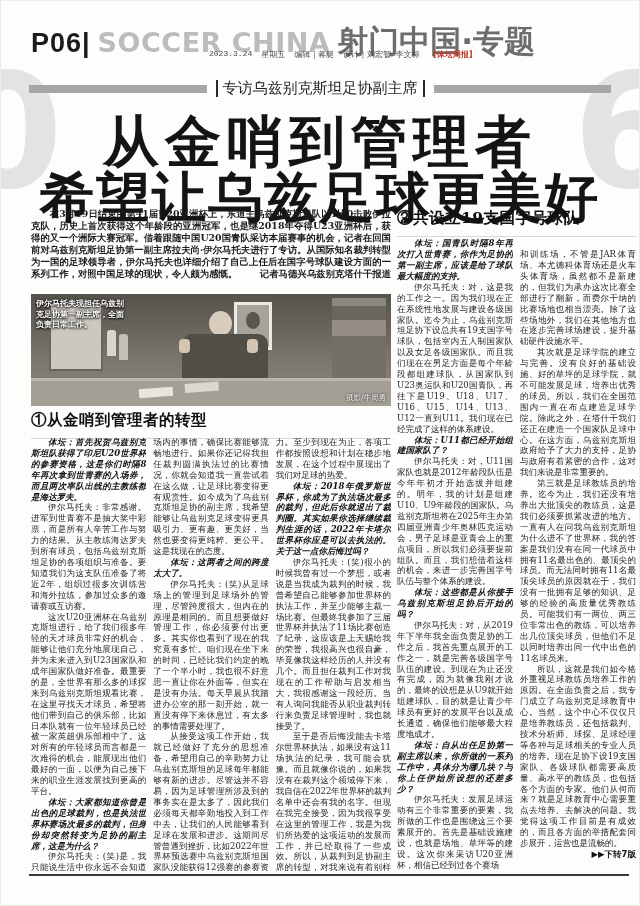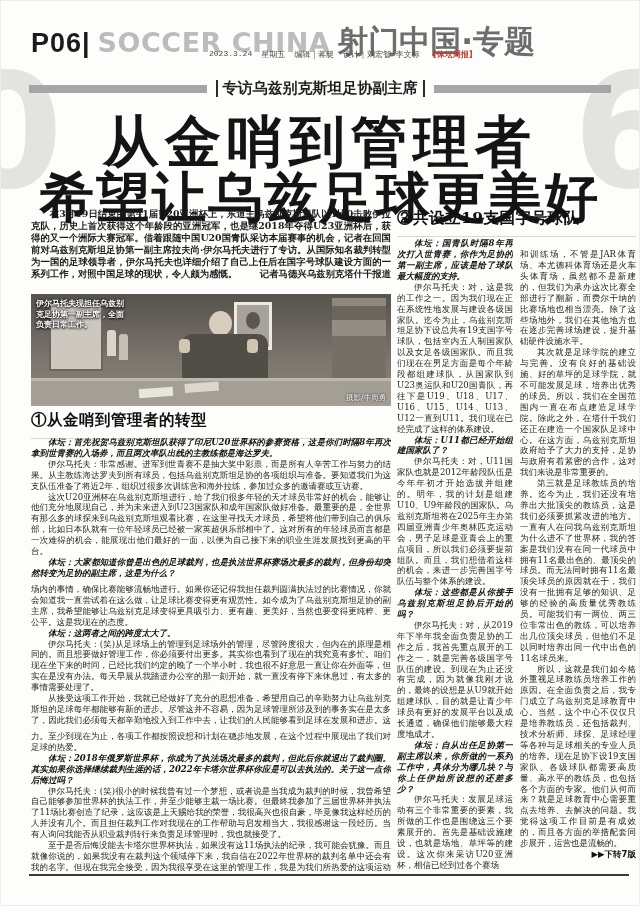--- a/index.html
+++ b/index.html
@@ -11,21 +11,21 @@
   .masthead { position:absolute; left:30px; top:20px; display:flex; align-items:baseline; white-space:nowrap; z-index:3; }
   .pageno { font-family:Liberation Sans, sans-serif; font-weight:bold; font-size:27px; color:#1b1b1b; letter-spacing:1px; }
   .title-en { font-family:"DejaVu Sans", sans-serif; font-weight:bold; font-size:27px; color:#bcbcbc; margin-left:7px; letter-spacing:0.5px; }
   .title-cn { font-family:"DejaVu Sans", sans-serif; font-weight:bold; font-size:31px; color:#6d6d6d; margin-left:7px; }
   .dateline { position:absolute; left:178px; top:48px; font-size:8px; color:#4a4a4a; display:flex; gap:9px; z-index:3; font-family:Liberation Mono, monospace;margin-left:30px; }
   .brand { color:#c0392b; font-weight:bold; }
 
   
   .kicker-row { position:absolute; left:28px; right:28px; top:79px; display:flex; align-items:center; gap:9px; z-index:3; }
   .kbar { flex:1; height:8px; background:#a6a6a6; }
-  .kicker { font-family:"DejaVu Sans", sans-serif; font-size:15px; font-weight:bold; color:#1e1e1e; padding:0 5px; border-left:2px solid #2a2a2a; border-right:2px solid #2a2a2a; line-height:1.15; }
+  .kicker { font-family:"DejaVu Sans", sans-serif; font-size:15px; font-weight:normal; color:#1e1e1e; padding:0 5px; border-left:2px solid #2a2a2a; border-right:2px solid #2a2a2a; line-height:1.15; }
 
   
   .hl-wrap { position:absolute; left:0; right:0; top:88px; text-align:center; z-index:2; }
   .hl1 { font-family:"DejaVu Sans", sans-serif; font-weight:900; font-size:56px; line-height:1.02; color:#141414; letter-spacing:6px;margin-top:24px; }
   .hl2 { font-family:"DejaVu Sans", sans-serif; font-weight:900; font-size:54px; line-height:1.04; color:#141414; letter-spacing:2px; }
   .deco { position:absolute; top:52px; font-family:"DejaVu Sans", sans-serif; font-weight:bold; font-size:158px; color:#e3e3e1; z-index:1; line-height:1; }
   .deco.left { left:-48px; } .deco.right { right:-44px; }
 
   
   .intro { position:absolute; left:30px; top:207px; width:360px; height:84px; overflow:hidden; z-index:2; }
@@ -46,21 +46,21 @@
   .ph-desk { position:absolute; left:0; bottom:0; width:100%; height:25%; background:#a49f95; box-shadow:inset 0 3px 0 #bcb7ac; }
   .ph-paper { position:absolute; bottom:8%; left:30%; width:34px; height:9px; background:#e8e5dd; transform:rotate(-4deg); box-shadow:46px -2px 0 #dcd8cf; }
   .caption { position:absolute; left:5px; top:4px; width:94px; color:#ffffff; font-size:8px; font-weight:bold; line-height:10.6px; text-shadow:0 0 3px #000,0 1px 2px #000; z-index:2; }
   .credit { position:absolute; right:5px; bottom:3px; color:#f2f2f2; font-size:7.5px; text-shadow:0 0 3px #000; z-index:2; }
 
   
   .sec-title { font-weight:bold; font-size:15.5px; color:#101010; letter-spacing:0.5px; border-bottom:1px solid #d8d8d4; padding-bottom:7px; }
   .sec1-title { position:absolute; left:30px; top:409px; width:360px; z-index:2; }
   .sec2-title { position:absolute; left:396px; top:207px; width:239px; z-index:2; }
   .cols { position:absolute; display:flex; gap:7px; z-index:2; }
-  .sec1-cols { left:30px; top:436px; width:360px; height:434px;flex-direction:column; }
+  .sec1-cols { left:30px; top:436px; width:360px; height:434px; }
   .sec2-cols { left:396px; top:237px; width:239px; height:633px;align-items:center; }
   .col { flex:1; overflow:hidden; }
   .para { font-size:8.5px; line-height:10.9px; color:#242424; text-align:justify; text-indent:2em; }
   .para.cont { text-indent:0; }
   .para.q { font-style:italic; font-weight:bold; color:#121212; }
   .para.jump { text-indent:0; text-align:right; font-weight:bold; font-family:"DejaVu Sans", sans-serif; color:#111; }
 
   .bottom-rule { position:absolute; left:28px; top:873px; width:600px; height:2px; background:#3a3a3a; z-index:2; }
 </style>
 </head>

